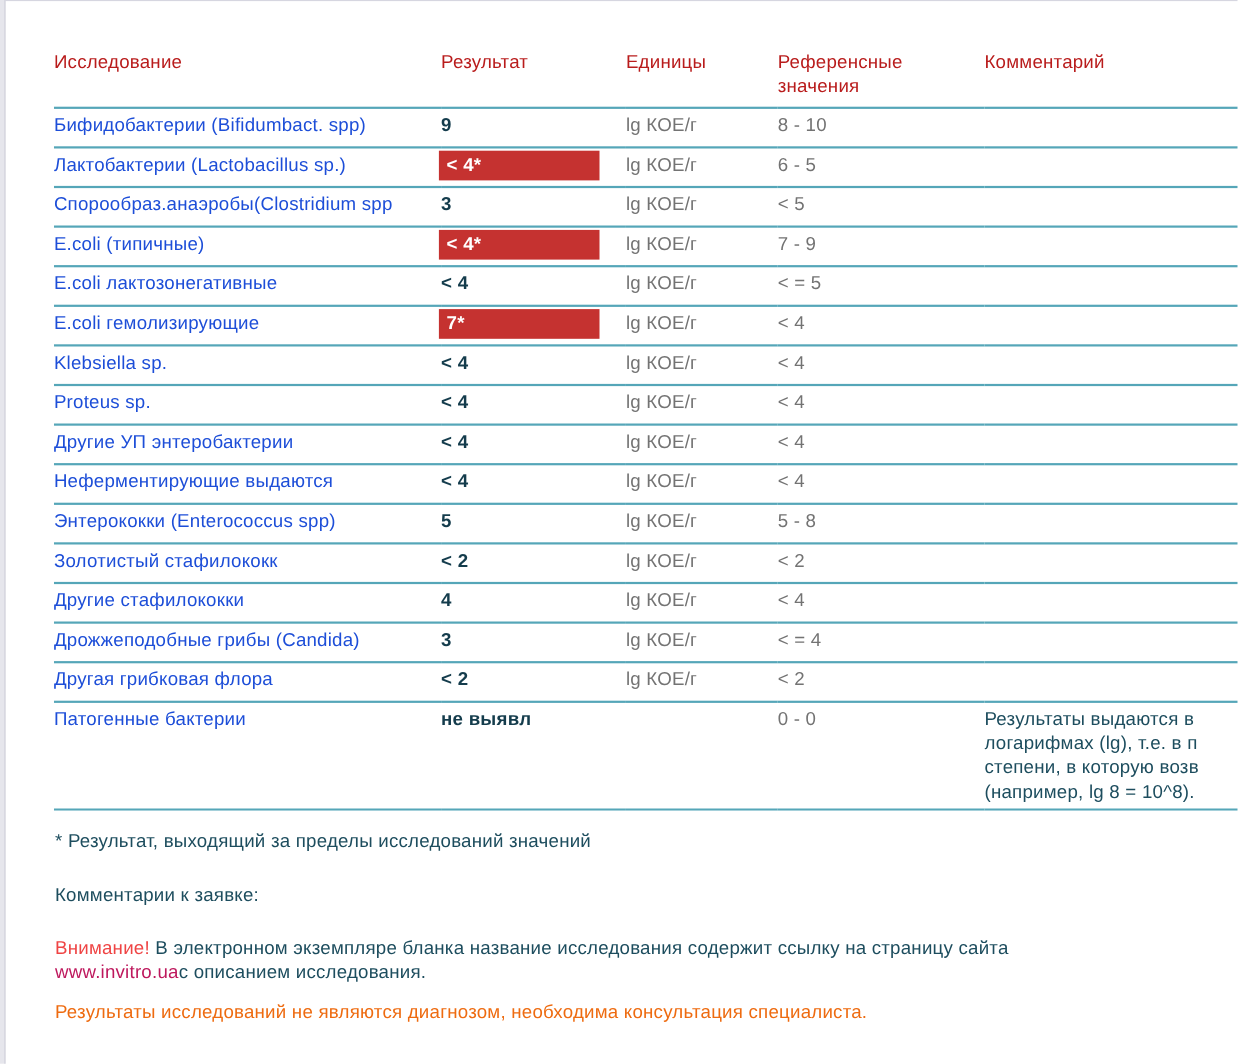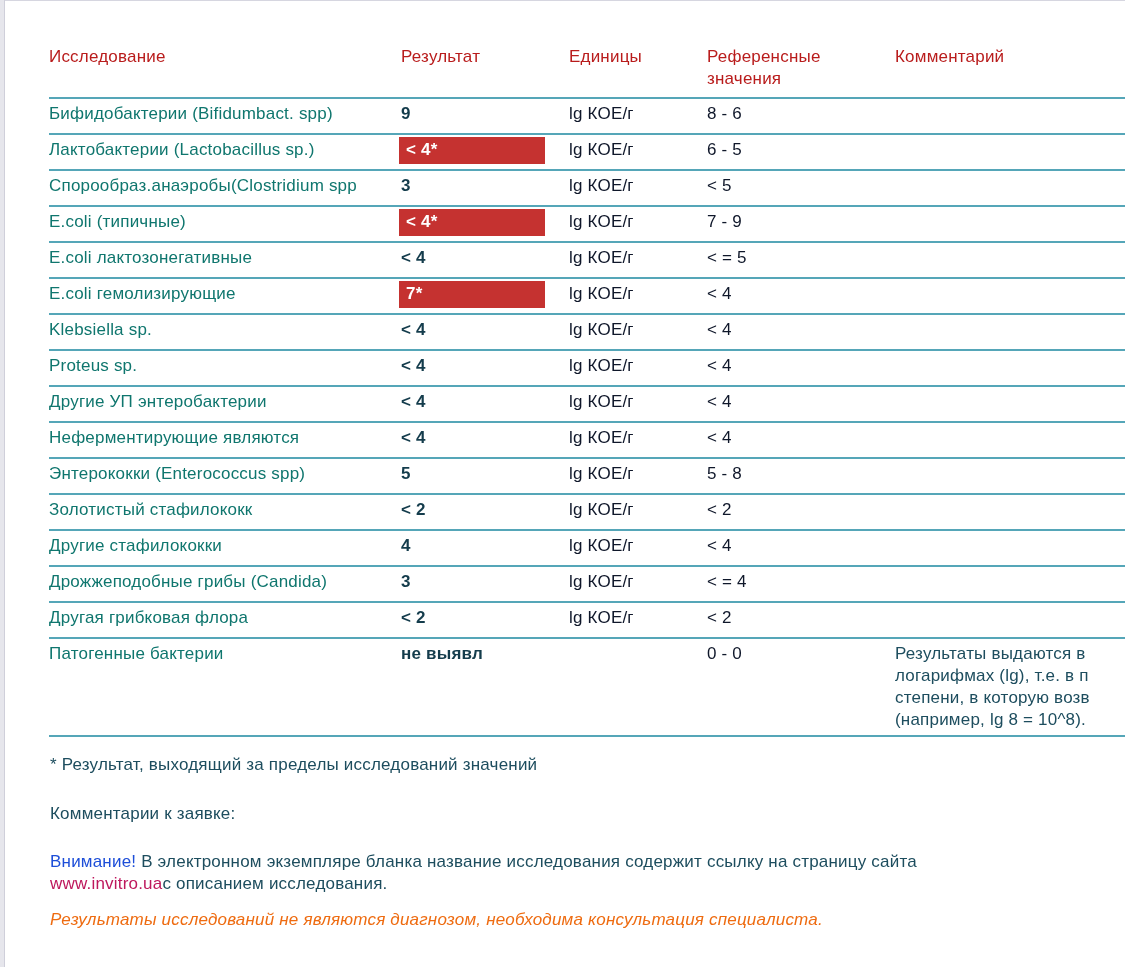--- a/index.html
+++ b/index.html
@@ -18,36 +18,36 @@
   col.c1{width:352px;}col.c2{width:168px;}col.c3{width:138px;}col.c4{width:188px;}col.c5{width:394px;}
   th{
     text-align:left;font-weight:normal;color:#b91c1c;vertical-align:top;
     padding:0 8px 7px 0;border-bottom:2px solid #55a6b8;
   }
   td{
     vertical-align:top;height:30px;padding:4px 8px 0 0;
     border-bottom:2px solid #55a6b8;
   }
   tr:last-child td{padding-bottom:4px;}
-  a.name{color:#0f766e;text-decoration:none;cursor:pointer;}
-  .c-units,.c-ref{color:#0f172a;}
+  a.name{color:#1d4ed8;text-decoration:none;cursor:pointer;}
+  .c-units,.c-ref{color:#737373;}
   .res{font-weight:bold;color:#143c4c;}
   .res.flag{
     display:inline-block;width:146px;box-sizing:border-box;
     background:#c53230;color:#ffffff;padding:2px 4px 3px 7px;margin:-2px 0 0 -2px;
   }
   .c-comm div{white-space:nowrap;overflow:hidden;}
 
   .footnote{margin:17px 0 0 1px;}
   .comments-header{margin:27px 12px 0 1px;}
   .localization{margin:14px 0 0 1px;}
   .notice{margin:26px 0 0 1px;}
-  .orange{color:#1d4ed8;}
+  .orange{color:#ef4444;}
   .notice a{color:#be185d;text-decoration:none;cursor:pointer;}
-  .disclaimer{margin:14px 0 0 1px;color:#ee6b10;font-style:italic;}
+  .disclaimer{margin:14px 0 0 1px;color:#ee6b10;}
 </style>
 </head>
 <body>
 
 <div class="top-edge"></div>
 <div class="left-edge"></div>
 
 <div class="page">
 
   <div class="table-wrap">
@@ -66,21 +66,21 @@
           <th>Единицы</th>
           <th>Референсные значения</th>
           <th>Комментарий</th>
         </tr>
       </thead>
       <tbody id="rows">
   <tr>
     <td class="c-name"><a class="name">Бифидобактерии (Bifidumbact. spp)</a></td>
     <td class="c-res"><span class="res">9</span></td>
     <td class="c-units">lg КОЕ/г</td>
-    <td class="c-ref">8 - 6</td>
+    <td class="c-ref">8 - 10</td>
     <td class="c-comm"></td>
   </tr>
 
   <tr>
     <td class="c-name"><a class="name">Лактобактерии (Lactobacillus sp.)</a></td>
     <td class="c-res"><span class="res flag">&lt; 4*</span></td>
     <td class="c-units">lg КОЕ/г</td>
     <td class="c-ref">6 - 5</td>
     <td class="c-comm"></td>
   </tr>
@@ -135,21 +135,21 @@
 
   <tr>
     <td class="c-name"><a class="name">Другие УП энтеробактерии</a></td>
     <td class="c-res"><span class="res">&lt; 4</span></td>
     <td class="c-units">lg КОЕ/г</td>
     <td class="c-ref">&lt; 4</td>
     <td class="c-comm"></td>
   </tr>
 
   <tr>
-    <td class="c-name"><a class="name">Неферментирующие являются</a></td>
+    <td class="c-name"><a class="name">Неферментирующие выдаются</a></td>
     <td class="c-res"><span class="res">&lt; 4</span></td>
     <td class="c-units">lg КОЕ/г</td>
     <td class="c-ref">&lt; 4</td>
     <td class="c-comm"></td>
   </tr>
 
   <tr>
     <td class="c-name"><a class="name">Энтерококки (Enterococcus spp)</a></td>
     <td class="c-res"><span class="res">5</span></td>
     <td class="c-units">lg КОЕ/г</td>

